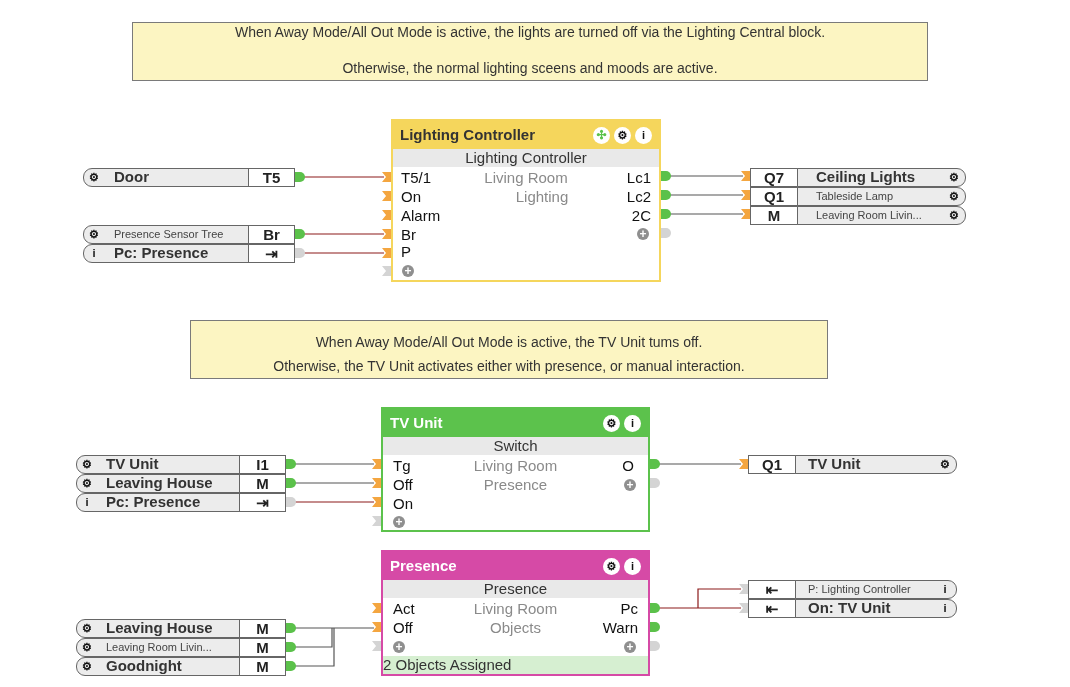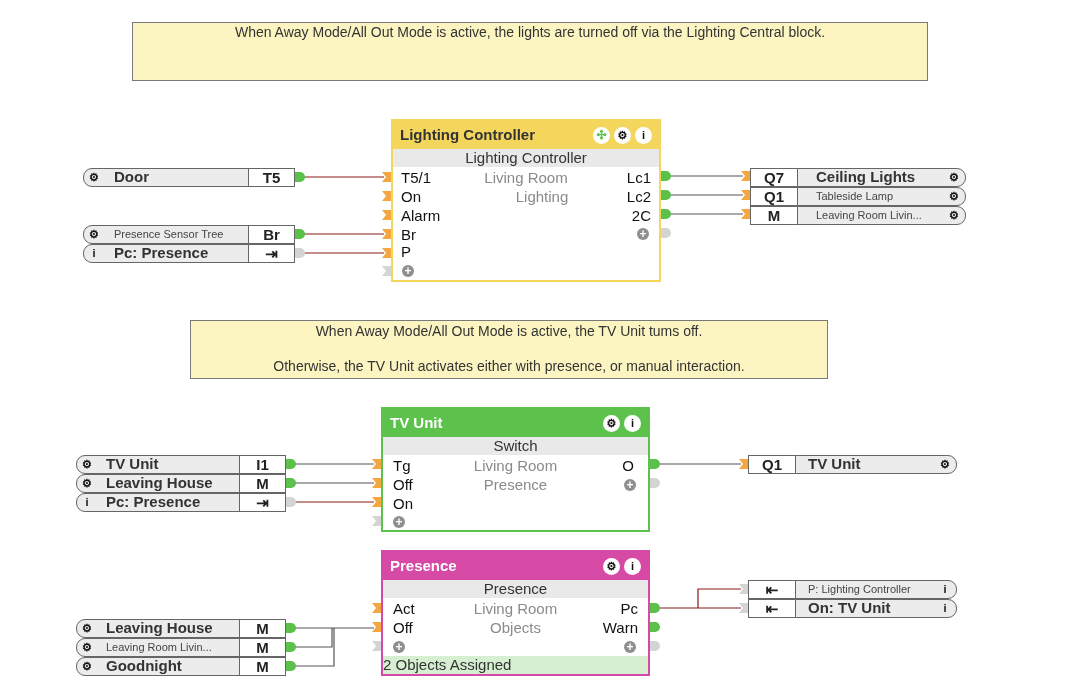--- a/index.html
+++ b/index.html
@@ -23,23 +23,24 @@
   .ref .name{position:absolute;top:0;font-weight:bold;font-size:15px;line-height:18px;color:#333;white-space:nowrap;}
   .ref .name.small{font-weight:normal;font-size:11px;color:#444;}
   .ref .ic{position:absolute;top:3px;width:12px;height:12px;font-size:11px;line-height:12px;text-align:center;font-weight:bold;color:#111;}
   svg.wires{position:absolute;left:0;top:0;}
 </style>
 </head>
 <body>
 
 <div class="note" style="left:132px;top:22px;width:796px;height:59px;">
   <div style="top:1px;">When Away Mode/All Out Mode is active, the lights are turned off via the Lighting Central block.</div>
+  <div style="top:37px;">Otherwise, the normal lighting sceens and moods are active.</div>
 </div>
 <div class="note" style="left:190px;top:320px;width:638px;height:59px;">
-  <div style="top:2px;">When Away Mode/All Out Mode is active, the TV Unit tums off.</div>
+  <div style="top:13px;">When Away Mode/All Out Mode is active, the TV Unit tums off.</div>
   <div style="top:37px;">Otherwise, the TV Unit activates either with presence, or manual interaction.</div>
 </div>
 
 <svg class="wires" width="1070" height="687">
 
   <line x1="300" y1="177" x2="384" y2="177" stroke="#8b1a1a" stroke-width="1.2"></line>
   <line x1="300" y1="234" x2="384" y2="234" stroke="#8b1a1a" stroke-width="1.2"></line>
   <line x1="300" y1="253" x2="384" y2="253" stroke="#8b1a1a" stroke-width="1.2"></line>
 
   <line x1="668" y1="176" x2="743" y2="176" stroke="#555" stroke-width="1.2"></line>

